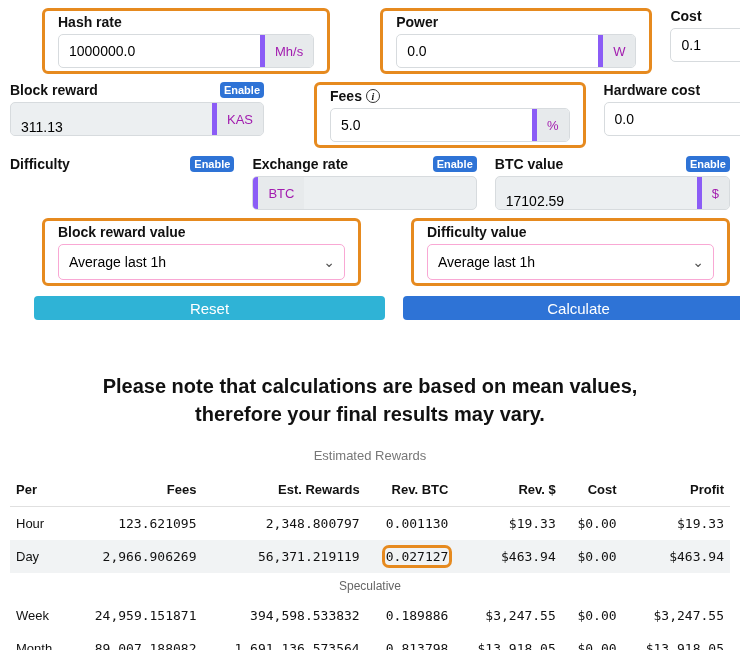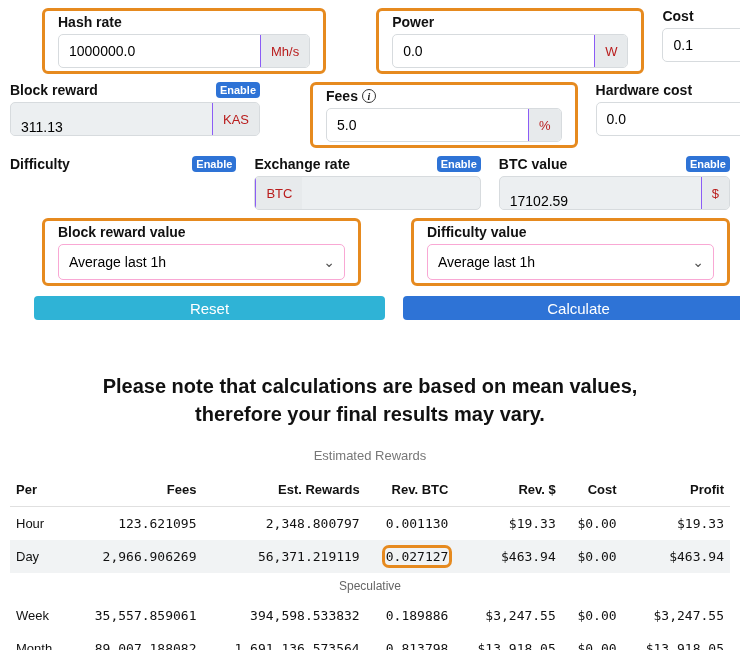--- a/index.html
+++ b/index.html
@@ -7,21 +7,21 @@
   .wrap { padding: 8px 10px; }
   .row3 { display: grid; grid-template-columns: 1fr 1fr 1fr; gap: 18px; margin-bottom: 8px; }
   .row2 { display: grid; grid-template-columns: 1fr 1fr; gap: 18px; margin-bottom: 10px; }
   .field { display: flex; flex-direction: column; gap: 4px; }
   .label-row { display: flex; justify-content: space-between; align-items: center; font-weight: 700; font-size: 14px; }
   .label-row .lbl { display: flex; align-items: center; gap: 4px; }
   .input-grp { display: flex; border: 1px solid #d7dbde; border-radius: 5px; overflow: hidden; height: 34px; background: #fff; }
   .input-grp input { flex: 1; border: none; outline: none; padding: 0 10px; font-size: 14px; background: transparent; }
   .input-grp.readonly { background: #eceff1; }
   .input-grp.readonly input { background: #eceff1; margin-top: 16px; }
-  .unit { background: #e7eaec; padding: 0 10px; display: flex; align-items: center; font-size: 13px; color: #b91c1c; border-left: 1px solid #8b5cf6; }
+  .unit { background: #e7eaec; padding: 0 10px; display: flex; align-items: center; font-size: 13px; color: #a21caf; border-left: 5px solid #8b5cf6; }
   .enable { background: #2e73d6; color: #fff; font-size: 11px; font-weight: 600; padding: 2px 4px; border-radius: 4px; cursor: pointer; }
   .select-grp { position: relative; }
   .select-grp select { width: 100%; height: 36px; border: 1px solid #f9a8d4; border-radius: 5px; padding: 0 30px 0 10px; font-size: 14px; appearance: none; background: #fff; }
   .select-grp .chev { position: absolute; right: 10px; top: 50%; transform: translateY(-50%); pointer-events: none; color: #555; }
   .hl { border: 3px solid #e68a1f; border-radius: 6px; padding: 3px 13px; margin-left: 32px; }
   .hl-tight { outline: 3px solid #e68a1f; outline-offset: 1px; border-radius: 3px; }
   .btn { height: 24px; border: none; border-radius: 4px; font-size: 15px; color: #fff; cursor: pointer; width: 100%; margin-left: 24px; }
   .btn-reset { background: #2fb3d6; }
   .btn-calc { background: #2e73d6; }
   .note { text-align: center; font-weight: 700; font-size: 20px; margin: 52px 30px 20px; line-height: 1.4; }
@@ -193,21 +193,21 @@
         <td class="mono"><span class="hl-tight">0.027127</span></td>
         <td class="mono">$463.94</td>
         <td class="mono">$0.00</td>
         <td class="mono">$463.94</td>
       </tr>
       <tr class="spec-row">
         <td colspan="7">Speculative</td>
       </tr>
       <tr>
         <td>Week</td>
-        <td class="mono">35,557.859061</td>
+        <td class="mono">24,959.151871</td>
         <td class="mono">394,598.533832</td>
         <td class="mono">0.189886</td>
         <td class="mono">$3,247.55</td>
         <td class="mono">$0.00</td>
         <td class="mono">$3,247.55</td>
       </tr>
       <tr>
         <td>Month</td>
         <td class="mono">89,007.188082</td>
         <td class="mono">1,691,136.573564</td>

